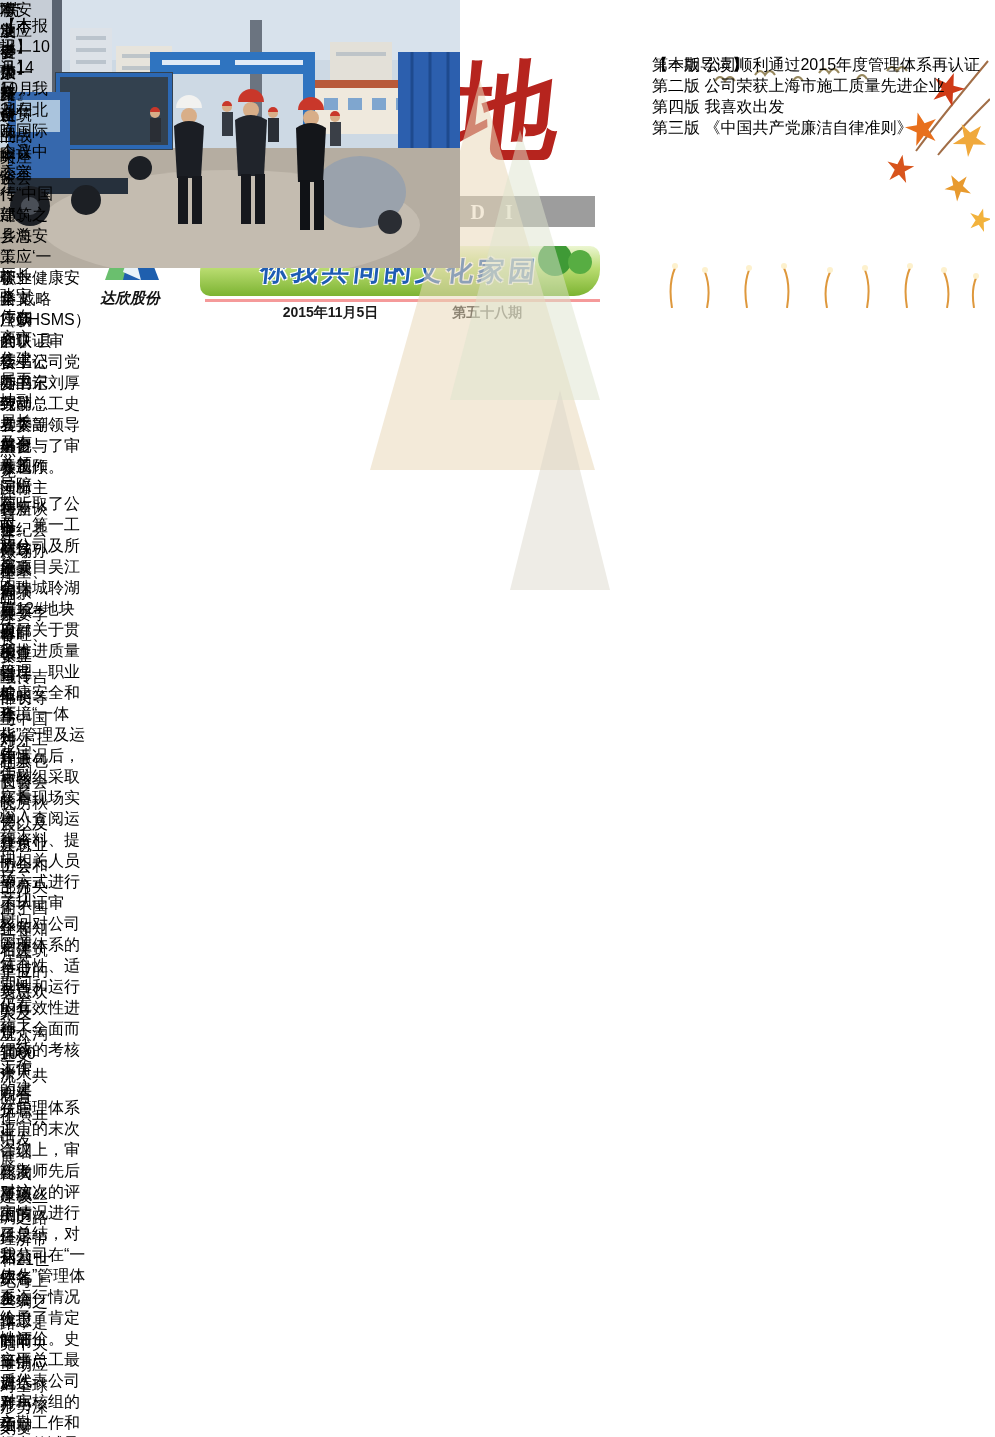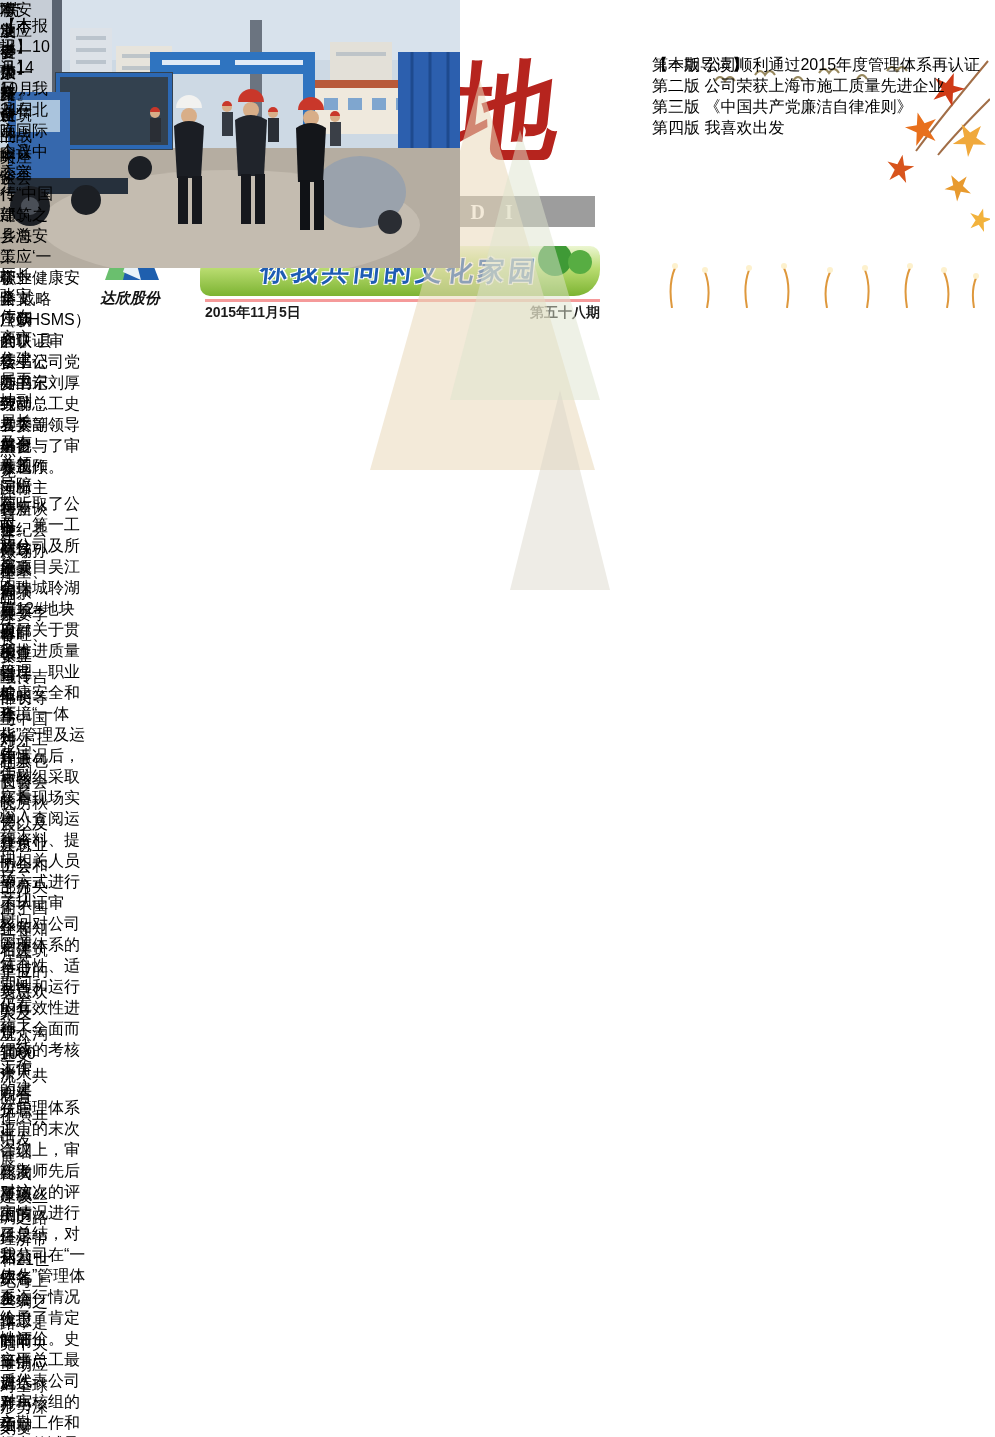--- a/index.html
+++ b/index.html
@@ -20,21 +20,21 @@
     font-family:"Liberation Serif",serif;}
   .banner{left:200px;top:246px;width:400px;height:50px;border-radius:26px 10px 26px 10px;
     background:linear-gradient(180deg,#ecf6d2 0%,#b9dc70 45%,#7cb332 100%);overflow:hidden;}
   .banner-text{position:absolute;left:0;top:0;width:100%;text-align:center;line-height:50px;
     font-weight:bold;font-size:27px;color:#1e5cb3;letter-spacing:4px;transform:skewX(-6deg);
     text-shadow:-1px -1px 0 #fff,1px -1px 0 #fff,-1px 1px 0 #fff,1px 1px 0 #fff;}
   .tree{position:absolute;border-radius:50%;background:#3f9a36;}
   .tree1{width:34px;height:34px;right:28px;top:-4px;}
   .tree2{width:24px;height:24px;right:8px;top:4px;background:#57ad42;}
   .pink-line{left:205px;top:299px;width:395px;height:3px;background:#f59a9a;}
-  .date-row{left:205px;top:304px;width:395px;display:flex;justify-content:space-between;gap:74px;
+  .date-row{left:205px;top:304px;width:395px;display:flex;justify-content:center;gap:74px;
     font-weight:bold;font-size:14px;color:#1a1a1a;}
 
   
   .guide{left:652px;top:55px;width:338px;height:253px;border-radius:3px;overflow:hidden;
     background:linear-gradient(180deg,#fffdf0 0%,#fdf4d2 22%,#f9d express 0;}
   .guide{background:linear-gradient(180deg,#fffdf2 0%,#fdf3cd 22%,#f7cf63 62%,#eda32c 100%);}
   .guide-bottom{left:0;bottom:0;width:100%;height:64px;
     background:linear-gradient(180deg,rgba(232,154,40,0) 0%,rgba(222,138,24,.65) 100%);}
   .guide-title{left:42px;top:48px;font-weight:bold;font-size:17px;color:#c81414;letter-spacing:1px;}
   .guide-items{left:24px;top:88px;width:300px;}
@@ -156,26 +156,26 @@
     <div class="abs guide-items">
       <div class="guide-item">
         <span class="gi-label">第一版</span>
         <span class="gi-text">公司顺利通过2015年度管理体系再认证</span>
       </div>
       <div class="guide-item">
         <span class="gi-label">第二版</span>
         <span class="gi-text">公司荣获上海市施工质量先进企业</span>
       </div>
       <div class="guide-item">
+        <span class="gi-label">第四版</span>
+        <span class="gi-text">我喜欢出发</span>
+      </div>
+      <div class="guide-item">
         <span class="gi-label">第三版</span>
         <span class="gi-text">《中国共产党廉洁自律准则》</span>
-      </div>
-      <div class="guide-item">
-        <span class="gi-label">第四版</span>
-        <span class="gi-text">我喜欢出发</span>
       </div>
     </div>
   </aside>
 
   <main class="abs content">
 
     <svg class="abs" style="left:370px;top:70px;width:240px;height:700px" viewBox="0 0 240 700">
       <polygon points="110,10 225,400 0,400" fill="#ead9ba" opacity=".55"></polygon>
       <polygon points="150,60 230,330 80,330" fill="#dde4cd" opacity=".5"></polygon>
       <polygon points="190,320 240,520 140,520" fill="#d9d5c8" opacity=".45"></polygon>

